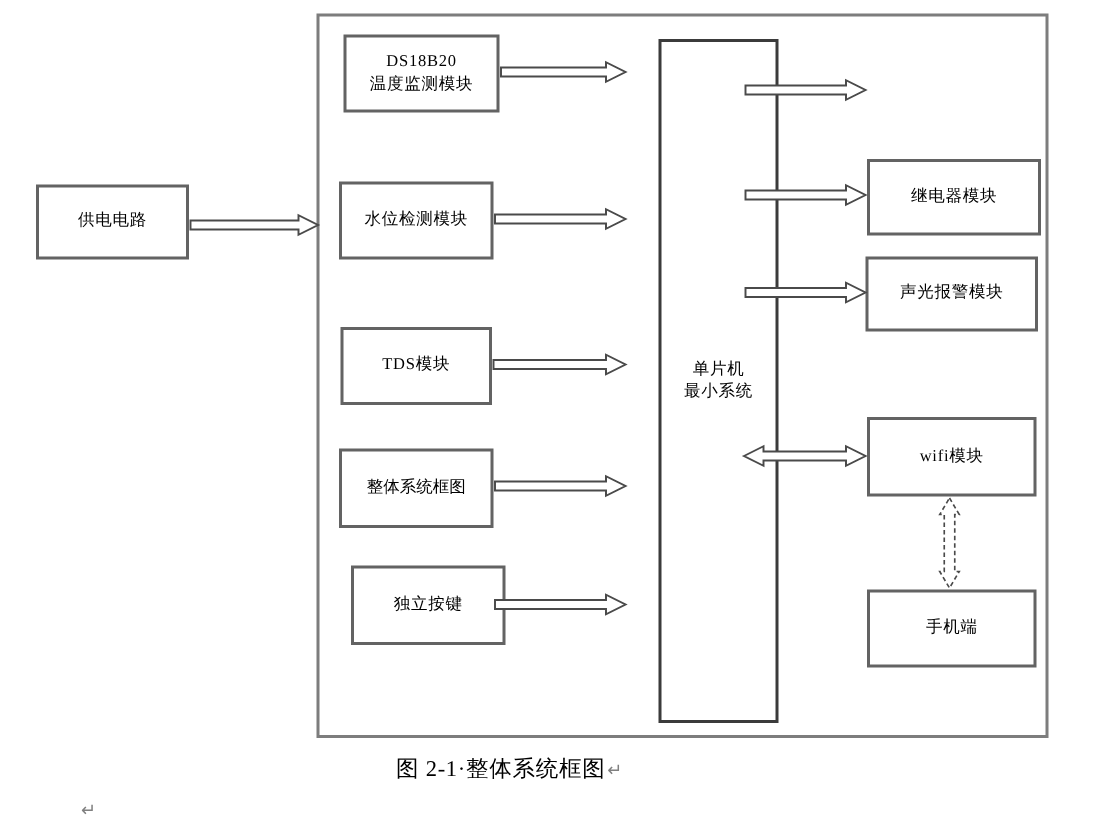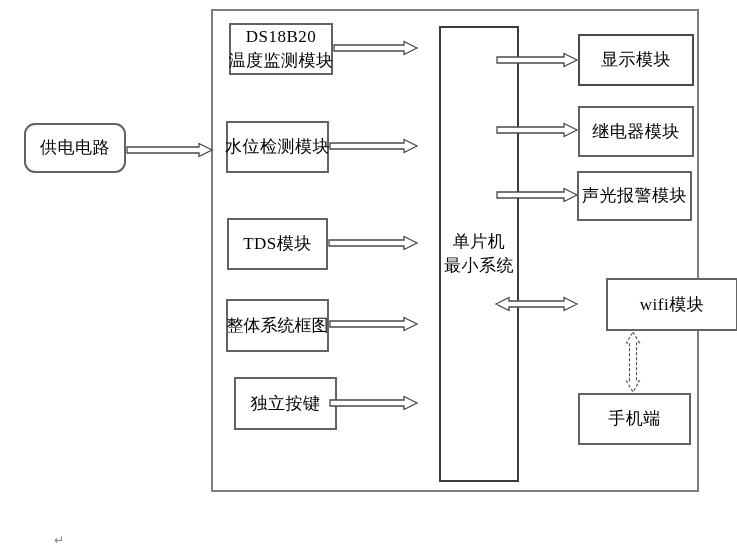--- a/index.html
+++ b/index.html
@@ -28,37 +28,37 @@
   .box {
     position: absolute;
     border: 2px solid #636363;
     background: #ffffff;
     box-sizing: border-box;
     display: flex;
     flex-direction: column;
     align-items: center;
     justify-content: center;
     text-align: center;
-    font-size: 17px;
+    font-size: 11px;
     line-height: 1.4;
     color: #000000;
     letter-spacing: 0.5px;
     white-space: nowrap;
   }
-  .box-power   { left: 24px;  top: 123px; width: 102px; height: 50px; border-radius: 11px; }
+  .box-power   { left: 24px;  top: 123px; width: 102px; height: 50px; }
   .box-l1      { left: 229px; top: 23px;  width: 104px; height: 52px; }
   .box-l2      { left: 226px; top: 121px; width: 103px; height: 52px; }
   .box-l3      { left: 227px; top: 218px; width: 101px; height: 52px; }
   .box-l4      { left: 226px; top: 299px; width: 103px; height: 53px; letter-spacing: 0px; }
   .box-l5      { left: 234px; top: 377px; width: 103px; height: 53px; }
   .box-mcu     { left: 416px; top: 26px;  width: 80px;  height: 456px; border-color: #3b3b3b; margin-left: 23px; }
   .box-r1      { left: 578px; top: 34px;  width: 116px; height: 52px; border-color: #4a4a4a; }
   .box-r2      { left: 578px; top: 106px; width: 116px; height: 51px; }
   .box-r3      { left: 577px; top: 171px; width: 115px; height: 50px; justify-content: center; }
-  .box-r4      { left: 578px; top: 278px; width: 132px; height: 53px; margin-left: 28px; }
+  .box-r4      { left: 578px; top: 278px; width: 113px; height: 53px; }
   .box-r5      { left: 578px; top: 393px; width: 113px; height: 52px; justify-content: center; }
   .arrow-layer {
     position: absolute;
     left: 0;
     top: 0;
     width: 737px;
     height: 551px;
     pointer-events: none;
   }
   .arrow-layer polygon {
@@ -120,23 +120,20 @@
   </div>
   <div class="box box-l5">
     <span>独立按键</span>
   </div>
 
   <div class="box box-mcu">
     <span>单片机</span>
     <span>最小系统</span>
   </div>
 
-  <div class="box box-r1">
-    <span>显示模块</span>
-  </div>
   <div class="box box-r2">
     <span>继电器模块</span>
   </div>
   <div class="box box-r3">
     <span>声光报警模块</span>
   </div>
   <div class="box box-r4">
     <span>wifi模块</span>
   </div>
   <div class="box box-r5">
@@ -155,16 +152,19 @@
 
     <polygon points="497,57 564,57 564,53.5 577,60 564,66.5 564,63 497,63"></polygon>
     <polygon points="497,127 564,127 564,123.5 577,130 564,136.5 564,133 497,133"></polygon>
     <polygon points="497,192 564,192 564,188.5 577,195 564,201.5 564,198 497,198"></polygon>
 
     <polygon points="496,304 509,297.5 509,301 564,301 564,297.5 577,304 564,310.5 564,307 509,307 509,310.5"></polygon>
 
     <polygon class="dashed" points="633,332 639.5,343 636.5,343 636.5,381 639.5,381 633,392 626.5,381 629.5,381 629.5,343 626.5,343"></polygon>
   </svg>
 
+  <div class="caption">
+    <span>图 2-1·整体系统框图</span><span class="pilcrow">↵</span>
+  </div>
 
   <div class="stray-pilcrow">↵</div>
 
 </div>
 
 </body></html>

